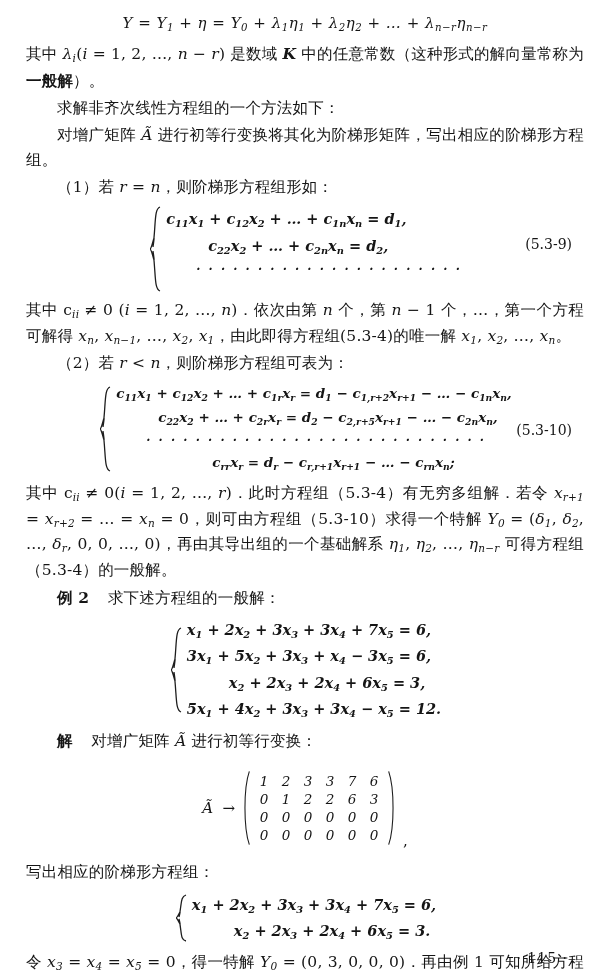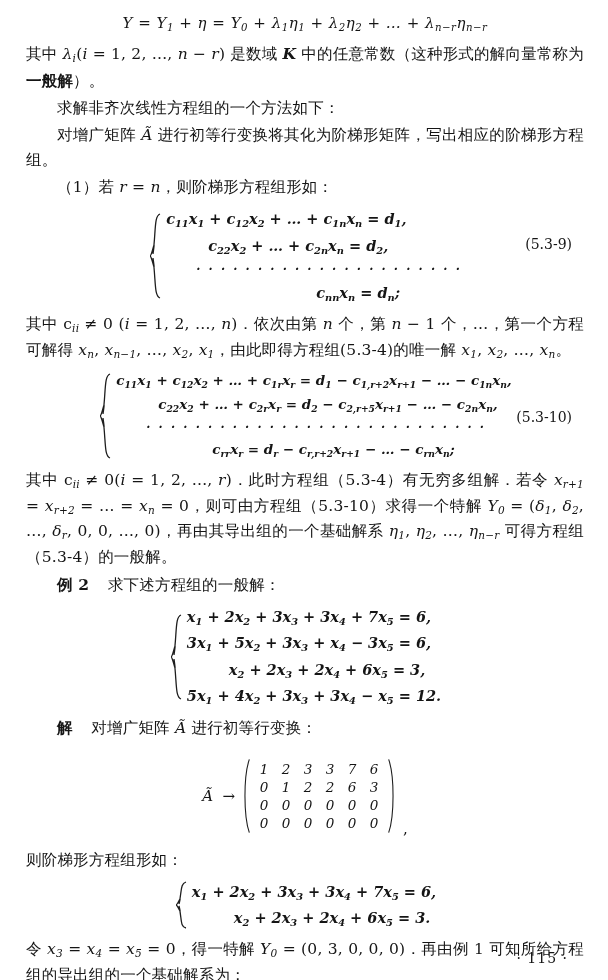--- a/index.html
+++ b/index.html
@@ -171,43 +171,45 @@
     <div class="sysrow">
       <div class="brace">
         <svg width="14" height="86" viewBox="0 0 14 86" aria-hidden="true">
           <path d="M12 1 C6 3, 8 18, 5 41 C8 20, 4 43, 2 43 C4 43, 8 66, 5 45 C8 68, 6 83, 12 85" fill="none" stroke="#222" stroke-width="1.3"></path>
         </svg>
       </div>
       <div class="eqs">
         <div class="eq">c<sub>11</sub>x<sub>1</sub> + c<sub>12</sub>x<sub>2</sub> + … + c<sub>1n</sub>x<sub>n</sub> = d<sub>1</sub>,</div>
         <div class="eq r-ind1">c<sub>22</sub>x<sub>2</sub> + … + c<sub>2n</sub>x<sub>n</sub> = d<sub>2</sub>,</div>
         <div class="eq dots-row">· · · · · · · · · · · · · · · · · · · · · ·</div>
-        <div class="eq r-ind3">c<sub>nn</sub>x<sub>n</sub> = d<sub>n</sub>;</div>
       </div>
     </div>
     <div class="tag" style="top:30px;">(5.3-9)</div>
   </div>
 
   <p class="para">
     其中 c<sub>ii</sub> ≠ 0 (<span class="math">i</span> = 1, 2, …, <span class="math">n</span>)．依次由第 <span class="math">n</span> 个，第 <span class="math">n</span> − 1 个，…，第一个方程可解得 <span class="math">x</span><sub>n</sub>, <span class="math">x</span><sub>n−1</sub>, …, <span class="math">x</span><sub>2</sub>, <span class="math">x</span><sub>1</sub>，由此即得方程组(5.3-4)的唯一解 <span class="math">x</span><sub>1</sub>, <span class="math">x</span><sub>2</sub>, …, <span class="math">x</span><sub>n</sub>。
   </p>
 
+  <p class="para indent2">
+    （2）若 <span class="math">r</span> &lt; <span class="math">n</span>，则阶梯形方程组可表为：
+  </p>
 
   <div class="sysblock">
     <div class="sysrow">
       <div class="brace">
         <svg width="14" height="86" viewBox="0 0 14 86" aria-hidden="true">
           <path d="M12 1 C6 3, 8 18, 5 41 C8 20, 4 43, 2 43 C4 43, 8 66, 5 45 C8 68, 6 83, 12 85" fill="none" stroke="#222" stroke-width="1.3"></path>
         </svg>
       </div>
       <div class="eqs" style="font-size:13.5px;">
         <div class="eq">c<sub>11</sub>x<sub>1</sub> + c<sub>12</sub>x<sub>2</sub> + … + c<sub>1r</sub>x<sub>r</sub> = d<sub>1</sub> − c<sub>1,r+2</sub>x<sub>r+1</sub> − … − c<sub>1n</sub>x<sub>n</sub>,</div>
         <div class="eq r-ind1">c<sub>22</sub>x<sub>2</sub> + … + c<sub>2r</sub>x<sub>r</sub> = d<sub>2</sub> − c<sub>2,r+5</sub>x<sub>r+1</sub> − … − c<sub>2n</sub>x<sub>n</sub>,</div>
         <div class="eq dots-row">· · · · · · · · · · · · · · · · · · · · · · · · · · · ·</div>
-        <div class="eq r-ind2">c<sub>rr</sub>x<sub>r</sub> = d<sub>r</sub> − c<sub>r,r+2</sub>x<sub>r+1</sub> − … − c<sub>rn</sub>x<sub>n</sub>;</div>
+        <div class="eq r-ind2">c<sub>rr</sub>x<sub>r</sub> = d<sub>r</sub> − c<sub>r,r+1</sub>x<sub>r+1</sub> − … − c<sub>rn</sub>x<sub>n</sub>;</div>
       </div>
     </div>
     <div class="tag" style="top:40px;">(5.3-10)</div>
   </div>
 
   <p class="para">
     其中 c<sub>ii</sub> ≠ 0(<span class="math">i</span> = 1, 2, …, <span class="math">r</span>)．此时方程组（5.3-4）有无穷多组解．若令 <span class="math">x</span><sub>r+1</sub> = <span class="math">x</span><sub>r+2</sub> = … = <span class="math">x</span><sub>n</sub> = 0，则可由方程组（5.3-10）求得一个特解 <span class="math">Y</span><sub>0</sub> = (<span class="math">δ</span><sub>1</sub>, <span class="math">δ</span><sub>2</sub>, …, <span class="math">δ</span><sub>r</sub>, 0, 0, …, 0)，再由其导出组的一个基础解系 <span class="math">η</span><sub>1</sub>, <span class="math">η</span><sub>2</sub>, …, <span class="math">η</span><sub>n−r</sub> 可得方程组（5.3-4）的一般解。
   </p>
 
   <p class="para indent2">
@@ -267,21 +269,21 @@
             <span>0</span>
       </div>
       <svg class="paren" width="12" height="92" viewBox="0 0 12 92">
         <path d="M2 2 C9 22, 9 70, 2 90" fill="none" stroke="#222" stroke-width="1.3"></path>
       </svg>
     </div>
     <span class="comma-after">,</span>
   </div>
 
   <p class="para">
-    则阶梯形方程组形如：
+    写出相应的阶梯形方程组：
   </p>
 
   <div class="sysblock">
     <div class="sysrow">
       <div class="brace">
         <svg width="14" height="48" viewBox="0 0 14 48" aria-hidden="true">
           <path d="M12 1 C6 3, 8 10, 5 23 C8 11, 4 24, 2 24 C4 24, 8 37, 5 25 C8 38, 6 46, 12 47" fill="none" stroke="#222" stroke-width="1.3"></path>
         </svg>
       </div>
       <div class="eqs">

